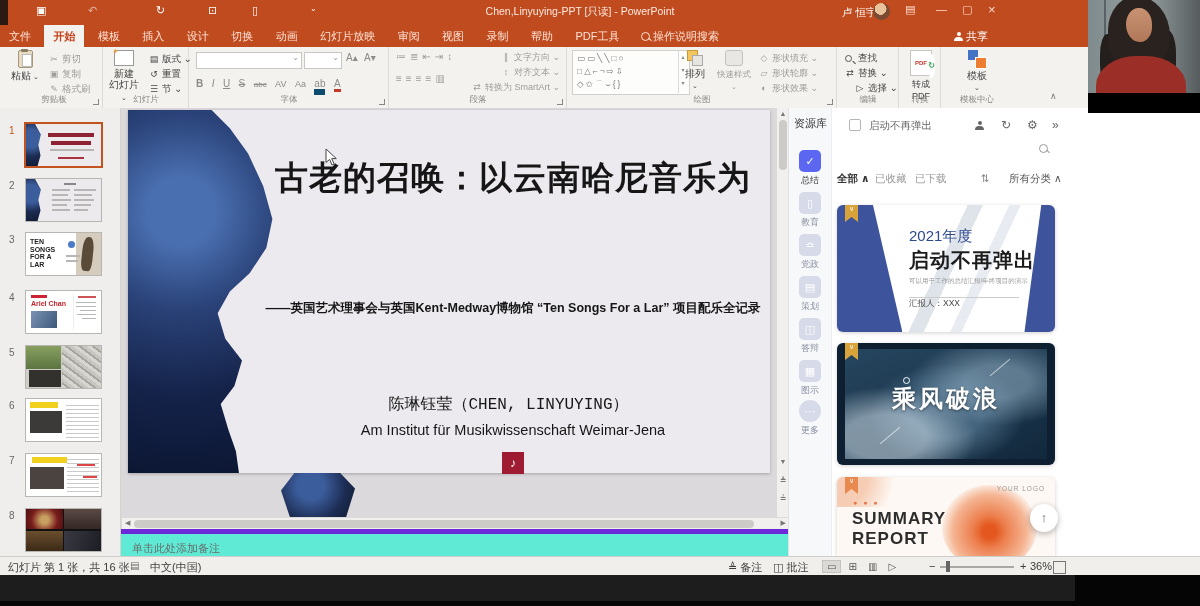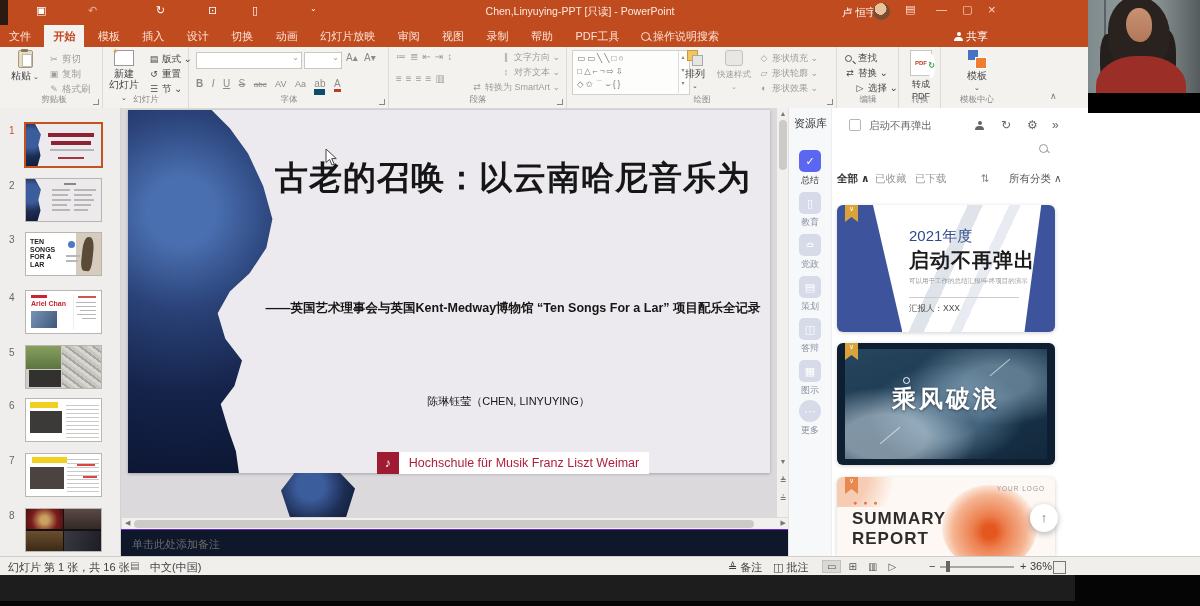--- a/index.html
+++ b/index.html
@@ -72,32 +72,32 @@
   .slide{position:absolute;left:7px;top:2px;width:642px;height:363px;background:#eceaee;box-shadow:0 1px 3px rgba(0,0,0,.25);}
   .statue{position:absolute;left:0;top:0;width:152px;height:363px;
      background:radial-gradient(circle at 35% 28%,#4a6fb0 0 12%,#2a4278 35%,#15234a 65%,#0b1530 100%);
      clip-path:polygon(0 0,55% 0,67% 5%,79% 12%,89% 21%,95% 30%,91% 38%,80% 45%,67% 50%,59% 56%,64% 63%,75% 69%,70% 76%,61% 81%,66% 88%,71% 94%,73% 100%,0 100%);}
   .statue2{position:absolute;left:160px;top:365px;width:74px;height:44px;
      background:radial-gradient(circle at 40% 30%,#3c5d9c 0 25%,#1c2c52 65%,#101a33 100%);
      clip-path:polygon(18% 0,80% 0,100% 35%,88% 100%,12% 100%,0 40%);}
   .slidetext{position:absolute;left:132px;right:4px;top:0;height:100%;text-align:center;color:#161616;}
   .stitle{position:absolute;left:0;right:0;font-size:33px;font-weight:600;letter-spacing:1px;white-space:nowrap;}
   .ssub{position:absolute;left:0;right:0;top:190px;font-size:12.5px;font-weight:bold;}
-  .sauthor{position:absolute;left:0;right:9px;top:284px;font-size:11px;}
+  .sauthor{position:absolute;left:0;right:9px;top:284px;font-size:16px;font-family:Liberation Mono, monospace;}
   .sinst{position:absolute;left:0;right:0;top:312px;font-size:14.5px;}
   .slogo{position:absolute;left:0;right:0;top:340px;height:26px;display:flex;align-items:center;justify-content:center;}
   .logosq{width:22px;height:22px;background:#9e1b32;color:#fff;font-size:12px;line-height:22px;text-align:center;}
   .logotx{background:#fff;color:#b01e3a;font-size:12.5px;padding:4px 10px;white-space:nowrap;}
   .hscroll{position:absolute;left:0;top:409px;width:667px;height:13px;background:#f1f0ee;border:1px solid #dcdad7;}
   .hthumb{position:absolute;left:12px;top:2px;width:620px;height:8px;background:#cdcbc8;border-radius:4px;}
   .harr{position:absolute;top:1px;font-size:7px;color:#777;}
   .vscroll{position:absolute;left:655px;top:0;width:12px;height:409px;background:#f1f0ee;border-left:1px solid #dcdad7;text-align:center;}
   .vthumb{position:absolute;left:2px;top:12px;width:8px;height:50px;background:#cdcbc8;border-radius:4px;}
   .varr{position:absolute;left:0;width:12px;font-size:7px;color:#777;}
-  .notes{position:absolute;left:121px;top:529px;width:667px;height:27px;background:#0f172a;border-top:1px solid #6d28d9;}
+  .notes{position:absolute;left:121px;top:529px;width:667px;height:27px;background:#5eead4;border-top:5px solid #6d28d9;}
   .notes span{position:absolute;left:11px;top:7px;font-size:11px;color:#6b6b6b;}
   
   .panel{position:absolute;left:788px;top:108px;width:412px;height:448px;background:#fff;border-left:1px solid #e2e1e6;}
   .pstrip{position:absolute;left:0;top:0;width:42px;height:448px;background:#f7f8fa;border-right:1px solid #ededf2;}
   .ptitle{position:absolute;left:5px;top:8px;font-size:11px;color:#333;}
   .pcat{position:absolute;left:0;width:42px;text-align:center;}
   .pcat .ci{display:block;margin:0 auto;width:22px;height:22px;border-radius:5px;background:#d7dbe9;color:#fff;font-size:11px;line-height:22px;}
   .pcat.active .ci{background:#5b67f1;}
   .pcat .cl{display:block;font-size:9px;color:#8890a0;margin-top:2px;}
   .pcat.active .cl{color:#3a3a3a;}
@@ -374,23 +374,23 @@
     </div>
   </div>
 
   <div class="canvas">
     <div class="slide">
       <div class="statue"></div>
       <div class="slidetext">
         <div class="stitle" style="top:46px">古老的召唤：以云南哈尼音乐为</div>
         <div class="ssub">——英国艺术理事会与英国Kent-Medway博物馆 “Ten Songs For a Lar” 项目配乐全记录</div>
         <div class="sauthor">陈琳钰莹（CHEN, LINYUYING）</div>
+        <div class="sinst">Am Institut für Musikwissenschaft Weimar-Jena</div>
         <div class="slogo">
           <span class="logosq">♪</span>
-          <span class="logotx">Hochschule für Musik Franz Liszt Weimar</span>
         </div>
       </div>
     </div>
     <div class="statue2"></div>
     <div class="hscroll">
       <span class="harr" style="left:3px">◀</span>
       <div class="hthumb"></div>
       <span class="harr" style="right:3px">▶</span>
     </div>
     <div class="vscroll">
@@ -455,21 +455,21 @@
     <span class="pfilter" style="left:220px;color:#555"><span>所有分类</span> ∧</span>
 
     <div class="card" style="top:97px;height:127px">
       <div class="c1gray"></div>
       <div class="c1band1"></div>
       <div class="c1band2"></div>
       <div class="bkm">∨</div>
       <div style="position:absolute;left:72px;top:22px;font-size:15px;color:#2e4a8f">2021年度</div>
       <div style="position:absolute;left:72px;top:42px;font-size:20px;font-weight:bold;color:#1c1c1c;letter-spacing:1px">启动不再弹出</div>
       <div style="position:absolute;left:72px;top:72px;font-size:6.5px;color:#999">可以用于工作的总结汇报/年终项目的演示</div>
-      <div style="position:absolute;left:72px;top:92px;font-size:8.5px;color:#444;border-top:1px solid #ccc;padding-top:5px;width:110px">汇报人：XXX</div>
+      <div style="position:absolute;left:72px;top:92px;font-size:8.5px;color:#444;border-top:1px solid #ccc;width:110px">汇报人：XXX</div>
     </div>
 
     <div class="card" style="top:369px;height:79px;border-radius:6px 6px 0 0;background:#fdf8f3">
       <div class="c3rose"></div>
       <div style="position:absolute;left:0;top:0;width:70px;height:30px;background:radial-gradient(circle at 0 0,#f6cdb4 0 40%,rgba(250,230,215,0) 75%)"></div>
       <div class="bkm" style="background:#e88a50">∨</div>
       <div style="position:absolute;right:10px;top:8px;font-size:6.5px;letter-spacing:1px;color:#999">YOUR LOGO</div>
       <div style="position:absolute;left:16px;top:22px;font-size:7px;color:#e8764a;letter-spacing:2px">● ● ●</div>
       <div style="position:absolute;left:15px;top:32px;font-size:17px;font-weight:600;color:#2d2d2d;letter-spacing:1px">SUMMARY</div>
       <div style="position:absolute;left:15px;top:52px;font-size:17px;font-weight:600;color:#2d2d2d;letter-spacing:1px">REPORT</div>

